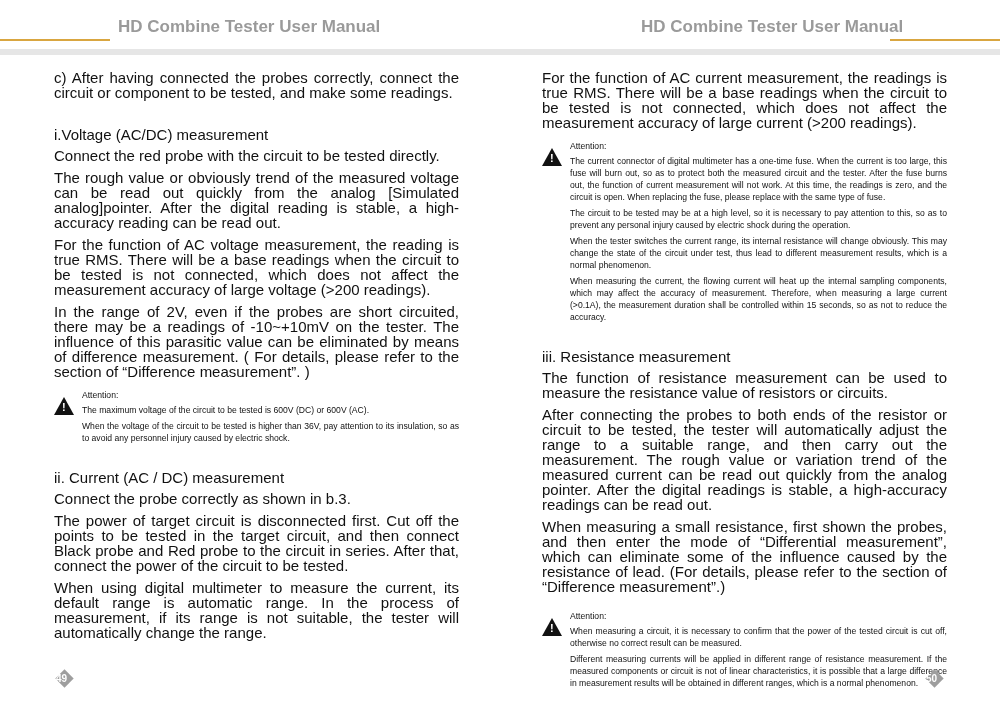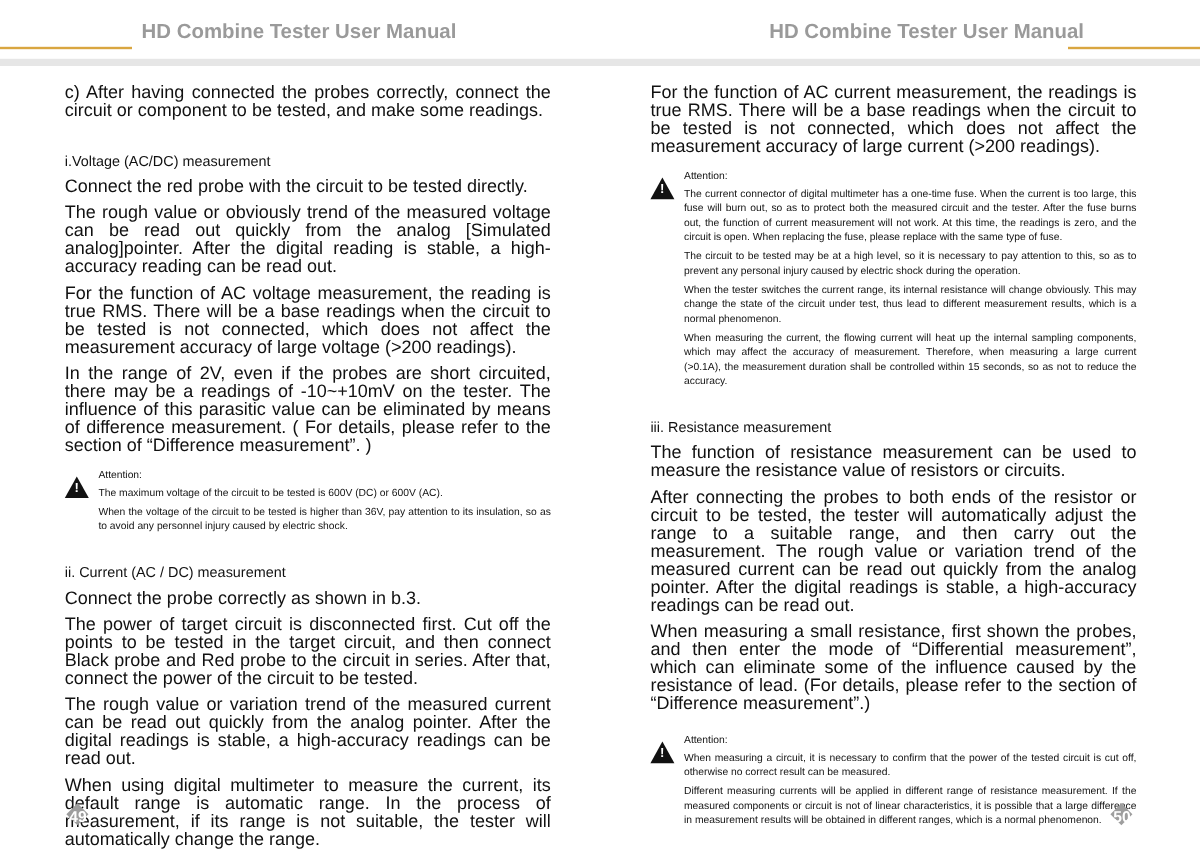--- a/index.html
+++ b/index.html
@@ -5,33 +5,33 @@
   html, body { margin:0; padding:0; }
   body { width:1000px; height:712px; background:#ffffff; position:relative; overflow:hidden;
          font-family:"Liberation Sans", sans-serif; color:#111; }
   .header-band { position:absolute; left:0; top:49px; width:1000px; height:6px; background:#e6e6e6; }
   .hdr-line { position:absolute; top:39px; height:2px; background:#d9a640; }
   .hdr-title { position:absolute; top:17px; font-size:17px; font-weight:bold; color:#9a9a9a; white-space:nowrap; }
   .page { position:absolute; top:70px; width:405px; }
   .page.left { left:54px; }
   .page.right { left:542px; }
   p { margin:0 0 7px 0; font-size:15px; line-height:15px; text-align:justify; }
-  .h { font-size:12px; line-height:15px; margin:0 0 6px 0; }
+  .h { font-size:15px; line-height:15px; margin:0 0 6px 0; }
   .spacer-lg { height:20px; }
   .spacer-md { height:14px; }
   .attn { position:relative; padding-left:28px; margin:10px 0 12px 0; }
   .attn .warn { position:absolute; left:0; top:8px; width:0; height:0;
                border-left:10px solid transparent; border-right:10px solid transparent;
                border-bottom:18px solid #111; }
   .attn .warn::after { content:"!"; position:absolute; left:-2px; top:4px; color:#fff; font-size:11px; font-weight:bold; }
   .attn .ttl { font-size:8.6px; line-height:12px; margin-bottom:3px; }
   .attn p { font-size:8.6px; line-height:12px; margin:0 0 4px 0; }
   .pgnum { position:absolute; top:670px; width:18px; height:18px; }
   .pgnum .dia { position:absolute; left:2px; top:2px; width:13px; height:13px; background:#9e9e9e; transform:rotate(45deg); }
-  .pgnum .n { position:absolute; left:0; top:3px; width:18px; text-align:center; font-size:13px; color:#fff; font-weight:bold; }
+  .pgnum .n { position:absolute; left:0; top:3px; width:18px; text-align:left; font-size:10px; color:#fff; font-weight:bold; }
 </style>
 </head>
 <body>
 
 <div class="header-band"></div>
 <div class="hdr-line" style="left:0;width:110px;"></div>
 <div class="hdr-title" style="left:118px;">HD Combine Tester User Manual</div>
 <div class="hdr-title" style="left:641px;">HD Combine Tester User Manual</div>
 <div class="hdr-line" style="left:890px;width:110px;"></div>
 
@@ -46,21 +46,20 @@
   <div class="attn">
     <span class="warn"></span>
     <div class="ttl">Attention:</div>
     <p>The maximum voltage of the circuit to be tested is 600V (DC) or 600V (AC).</p>
     <p>When the voltage of the circuit to be tested is higher than 36V, pay attention to its insulation, so as to avoid any personnel injury caused by electric shock.</p>
   </div>
   <div class="spacer-md"></div>
   <div class="h">ii. Current (AC / DC) measurement</div>
   <p>Connect the probe correctly as shown in b.3.</p>
   <p>The power of target circuit is disconnected first. Cut off the points to be tested in the target circuit, and then connect Black probe and Red probe to the circuit in series. After that, connect the power of the circuit to be tested.</p>
-  <p>The rough value or variation trend of the measured current can be read out quickly from the analog pointer. After the digital readings is stable, a high-accuracy readings can be read out.</p>
   <p>When using digital multimeter to measure the current, its default range is automatic range. In the process of measurement, if its range is not suitable, the tester will automatically change the range.</p>
 </div>
 
 <div class="page right">
   <p>For the function of AC current measurement, the readings is true RMS. There will be a base readings when the circuit to be tested is not connected, which does not affect the measurement accuracy of large current (&gt;200 readings).</p>
   <div class="attn">
     <span class="warn"></span>
     <div class="ttl">Attention:</div>
     <p>The current connector of digital multimeter has a one-time fuse. When the current is too large, this fuse will burn out, so as to protect both the measured circuit and the tester. After the fuse burns out, the function of current measurement will not work. At this time, the readings is zero, and the circuit is open. When replacing the fuse, please replace with the same type of fuse.</p>
     <p>The circuit to be tested may be at a high level, so it is necessary to pay attention to this, so as to prevent any personal injury caused by electric shock during the operation.</p>

